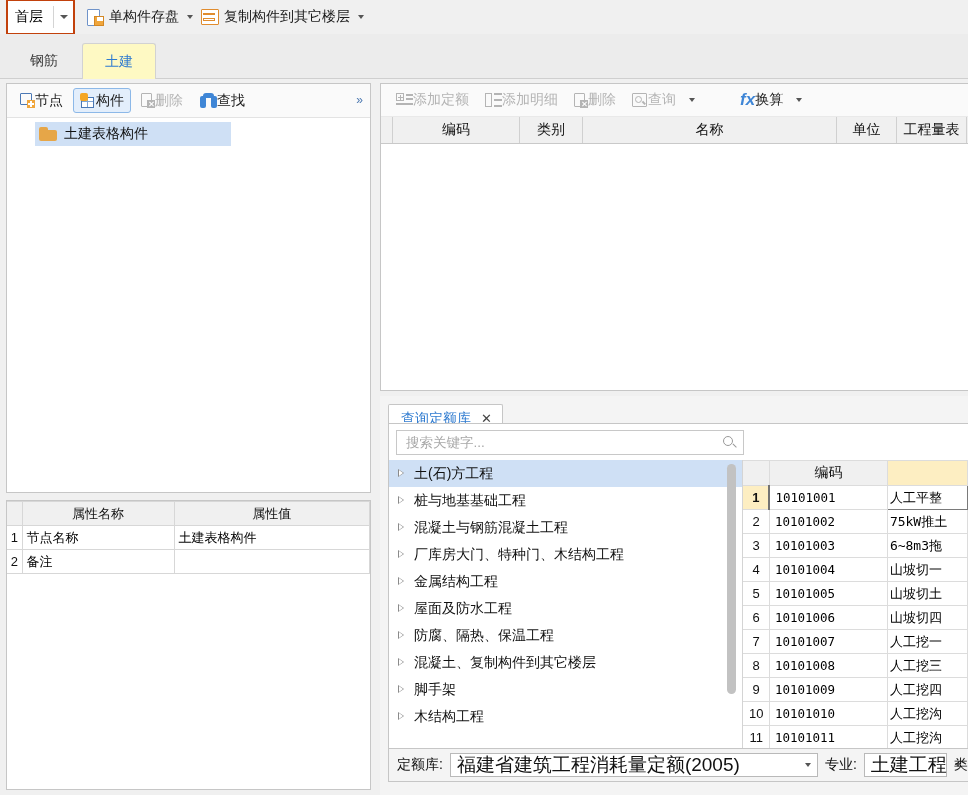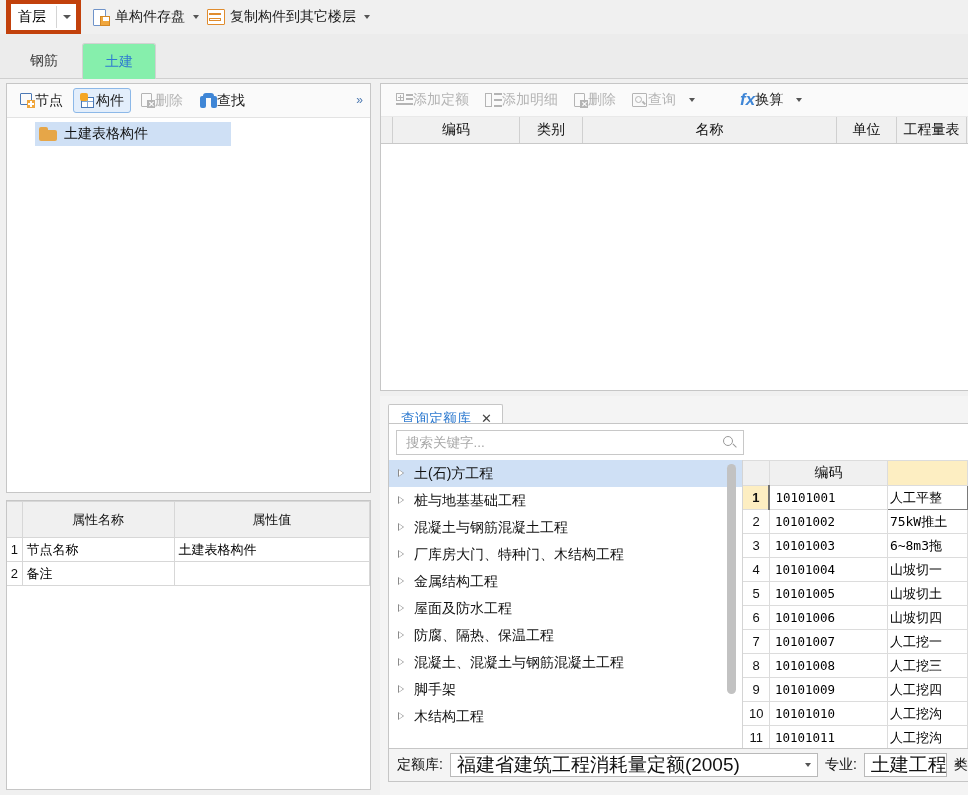--- a/index.html
+++ b/index.html
@@ -15,21 +15,21 @@
   #app { position: relative; width: 968px; height: 795px; background: #f0f0f0; }
 
   
   .cmdbar {
     position: absolute; left: 0; top: 0; width: 968px; height: 34px;
     background: #f0f0f0;
     display: flex; align-items: center; padding-left: 6px; gap: 0;
   }
   .floor-combo {
     display: flex; align-items: center; height: 36px;
-    border: 5px solid #c2410c; background: #fff; padding: 0 0 0 7px;
+    border: 2px solid #c2410c; background: #fff; padding: 0 0 0 7px;
     margin-right: 8px;
   }
   .floor-combo .txt { font-size: 14px; color: #000; padding-right: 10px; }
   .combo-arrow {
     width: 20px; height: 22px; display: flex; align-items: center; justify-content: center;
     border-left: 1px solid #d4d4d4;
   }
   .caret { width: 0; height: 0; border-left: 4px solid transparent; border-right: 4px solid transparent;
            border-top: 4px solid #555; }
   .caret.sm { border-left-width: 3.5px; border-right-width: 3.5px; border-top-width: 4px; }
@@ -55,21 +55,21 @@
   
   .tabstrip {
     position: absolute; left: 0; top: 34px; width: 968px; height: 45px;
     background: #ececec; border-bottom: 1px solid #cfcfcf;
   }
   .tab {
     position: absolute; top: 9px; height: 36px; display: flex; align-items: center;
     justify-content: center; font-size: 14px; border-radius: 3px 3px 0 0;
   }
   .tab.inactive { color: #3a3a3a; }
-  .tab.active { background: #86efac; color: #2f7bd0; border: 1px solid #d2d2d2; border-bottom: none; }
+  .tab.active { background: #fef9c3; color: #2f7bd0; border: 1px solid #d2d2d2; border-bottom: none; }
 
   
   .left-panel {
     position: absolute; left: 6px; top: 83px; width: 365px; height: 410px;
     background: #fff; border: 1px solid #c6c6c6;
   }
   .lp-toolbar {
     height: 34px; background: #fafafa; border-bottom: 1px solid #e3e3e3;
     display: flex; align-items: center; padding: 0 6px; gap: 3px; position: relative;
   }
@@ -112,21 +112,21 @@
   .ic-folder .t { position:absolute; left:0; top:0; width:9px; height:5px; background:#e6a648; border-radius:2px 2px 0 0;}
   .tree-label { font-size: 14px; color: #111; }
 
   
   .prop-panel {
     position: absolute; left: 6px; top: 500px; width: 365px; height: 290px;
     background: #fff; border: 1px solid #c6c6c6;
   }
   table.grid { border-collapse: collapse; width: 100%; table-layout: fixed; }
   table.grid th, table.grid td { border: 1px solid #d7d7d7; font-weight: normal; font-size: 13px; }
-  .prop-panel th { background: #f0f0f0; height: 36px; text-align: center; font-size: 14px; color:#111; }
+  .prop-panel th { background: #f0f0f0; height: 24px; text-align: center; font-size: 14px; color:#111; }
   .prop-panel td { height: 24px; padding-left: 4px; font-size: 13.5px; }
   .prop-panel td.rownum { width: 15px; background: #fff; text-align: center; padding: 0;
                           border-left: none; border-right: 1px solid #d7d7d7; color: #111; }
   .prop-panel th.rownum { width: 15px; background: #f0f0f0; border-left: none; }
 
   
   .right-top {
     position: absolute; left: 380px; top: 83px; width: 588px; height: 308px;
     background: #fff; border: 1px solid #c6c6c6; border-right: none;
   }
@@ -445,21 +445,21 @@
           <div class="qt-row">
             <span class="qt-tri"></span>
             <span class="qt-label">屋面及防水工程</span>
           </div>
           <div class="qt-row">
             <span class="qt-tri"></span>
             <span class="qt-label">防腐、隔热、保温工程</span>
           </div>
           <div class="qt-row">
             <span class="qt-tri"></span>
-            <span class="qt-label">混凝土、混凝土与钢筋混凝土工程</span>
+            <span class="qt-label">混凝土、复制构件到其它楼层</span>
           </div>
           <div class="qt-row">
             <span class="qt-tri"></span>
             <span class="qt-label">脚手架</span>
           </div>
           <div class="qt-row">
             <span class="qt-tri"></span>
             <span class="qt-label">木结构工程</span>
           </div>
           <div class="tcol-scroll"></div>

